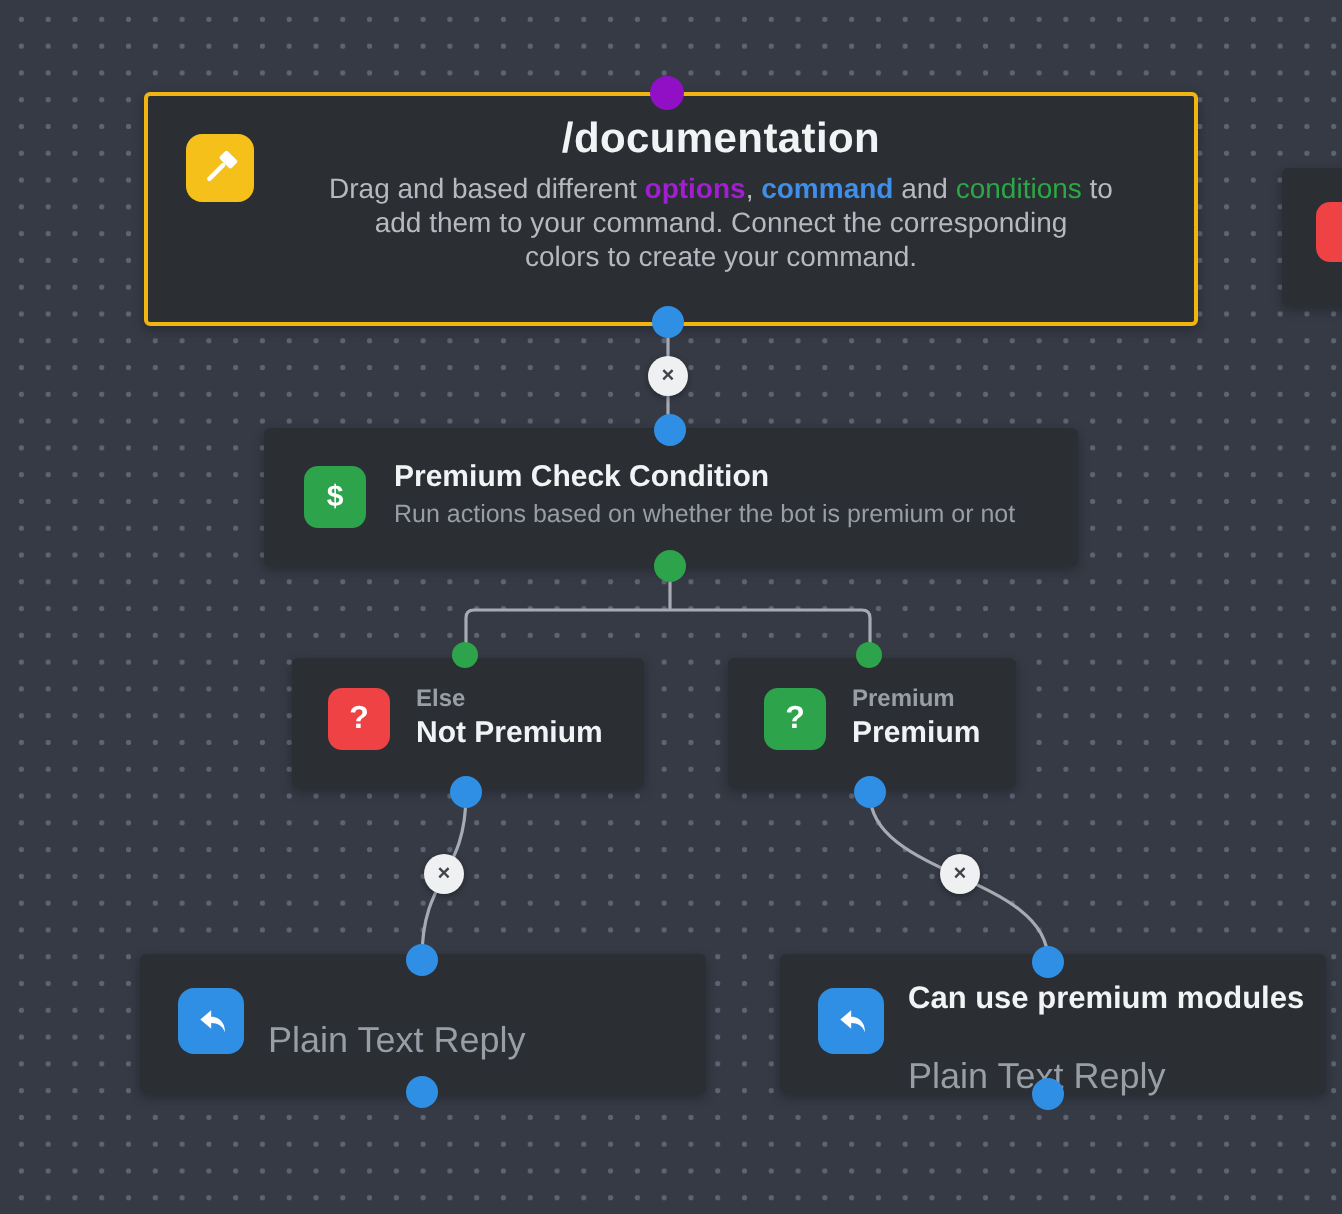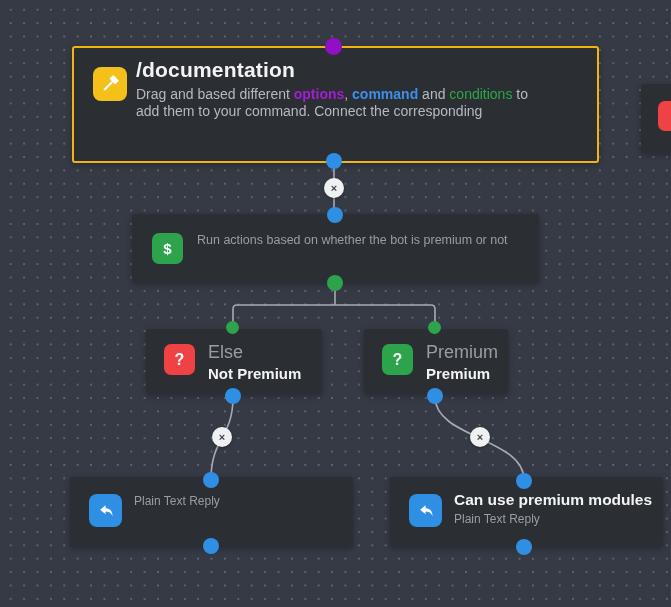--- a/index.html
+++ b/index.html
@@ -20,21 +20,21 @@
   }
   .edges{position:absolute; inset:0; z-index:1;}
   .edges path{stroke:var(--edge); stroke-width:1.6; fill:none; stroke-linecap:round;}
   .node{
     position:absolute; background:var(--node-bg); border-radius:3px; z-index:2;
     box-shadow:0 2px 6px rgba(0,0,0,.28);
   }
   .doc-node{left:72px; top:46px; width:523px; height:113px; border:2px solid var(--doc-border);}
   .doc-icon{position:absolute; left:19px; top:19px; width:34px; height:34px; border-radius:8px;
     background:var(--icon-yellow); display:flex; align-items:center; justify-content:center;}
-  .doc-text{position:absolute; left:62px; top:10px; right:12px;}
+  .doc-text{position:absolute; left:62px; top:10px; right:12px;text-align:center;}
   .doc-title{font-size:21px; font-weight:bold; color:var(--text-primary); letter-spacing:.2px;}
   .doc-desc{margin-top:4px; font-size:14px; line-height:17px; color:var(--text-secondary);}
   .w-options{color:var(--word-options); font-weight:bold;}
   .w-actions{color:var(--word-actions); font-weight:bold;}
   .w-conditions{color:var(--word-conditions); font-weight:normal;}
 
   .premium-node{left:132px; top:214px; width:407px; height:69px;}
   .sq-icon{position:absolute; width:31px; height:31px; border-radius:7px;
     display:flex; align-items:center; justify-content:center;
     color:#fff; font-weight:bold;}
@@ -43,30 +43,30 @@
   .node-sub{font-size:12.5px; color:var(--text-muted); margin-top:3px; white-space:nowrap;}
   .premium-text{position:absolute; left:65px; top:16px;}
 
   .branch-node{height:65px; top:329px;}
   .branch-else{left:146px; width:176px;}
   .branch-premium{left:364px; width:144px;}
   .branch-node .sq-icon{left:18px; top:15px; font-size:16px;}
   .branch-else .sq-icon{background:var(--icon-red);}
   .branch-premium .sq-icon{background:var(--icon-green);}
   .branch-text{position:absolute; left:62px; top:13px;}
-  .branch-tag{font-size:18px; color:var(--text-muted);}
+  .branch-tag{font-size:12px; color:var(--text-muted);font-weight:bold;}
   .branch-label{font-size:15px; font-weight:bold; color:var(--text-primary); margin-top:2px; white-space:nowrap;}
 
   .reply-node{top:477px; height:70px;}
   .reply-left{left:70px; width:283px;}
   .reply-right{left:390px; width:273px;}
   .reply-node .sq-icon{left:19px; top:17px; width:33px; height:33px; border-radius:8px; background:var(--icon-blue);}
   .reply-text{position:absolute; left:64px; top:14px;}
   .reply-title{font-size:15.5px; font-weight:bold; color:var(--text-primary); white-space:nowrap;}
-  .reply-sub{font-size:12px; color:var(--text-muted); margin-top:3px;}
+  .reply-sub{font-size:18px; color:var(--text-muted); margin-top:19px;}
 
   .partial-node{left:641px; top:84px; width:40px; height:69px; border-radius:3px 0 0 3px;}
   .partial-node .sq-icon{left:17px; top:17px; width:30px; height:30px; background:var(--icon-red);}
 
   .port{position:absolute; border-radius:50%; z-index:3;}
   .port.blue{background:var(--port-blue);}
   .port.green{background:var(--port-green);}
   .port.purple{background:var(--port-purple);}
   .p16{width:16px; height:16px;}
   .p17{width:17px; height:17px;}
@@ -98,29 +98,31 @@
         <g transform="rotate(45 12 12)" fill="#ffffff">
           <rect x="7.5" y="2.5" width="9" height="6" rx="1.2"></rect>
           <rect x="10.9" y="8.5" width="2.4" height="13" rx="1.2"></rect>
         </g>
       </svg>
     </div>
     <div class="doc-text">
       <div class="doc-title">/documentation</div>
       <div class="doc-desc"><span>Drag and based different </span><span class="w-options">options</span><span>, </span><span class="w-actions">command</span><span> and </span><span class="w-conditions">conditions</span><span> to</span><br>
         <span>add them to your command. Connect the corresponding</span><br>
+        <span>colors to create your command.</span>
       </div>
     </div>
   </div>
 
   <div class="node premium-node">
     <div class="sq-icon">
       <span>$</span>
     </div>
     <div class="premium-text">
+      <div class="node-title">Premium Check Condition</div>
       <div class="node-sub">Run actions based on whether the bot is premium or not</div>
     </div>
   </div>
 
   <div class="node branch-node branch-else">
     <div class="sq-icon">
       <span>?</span>
     </div>
     <div class="branch-text">
       <div class="branch-tag">Else</div>

